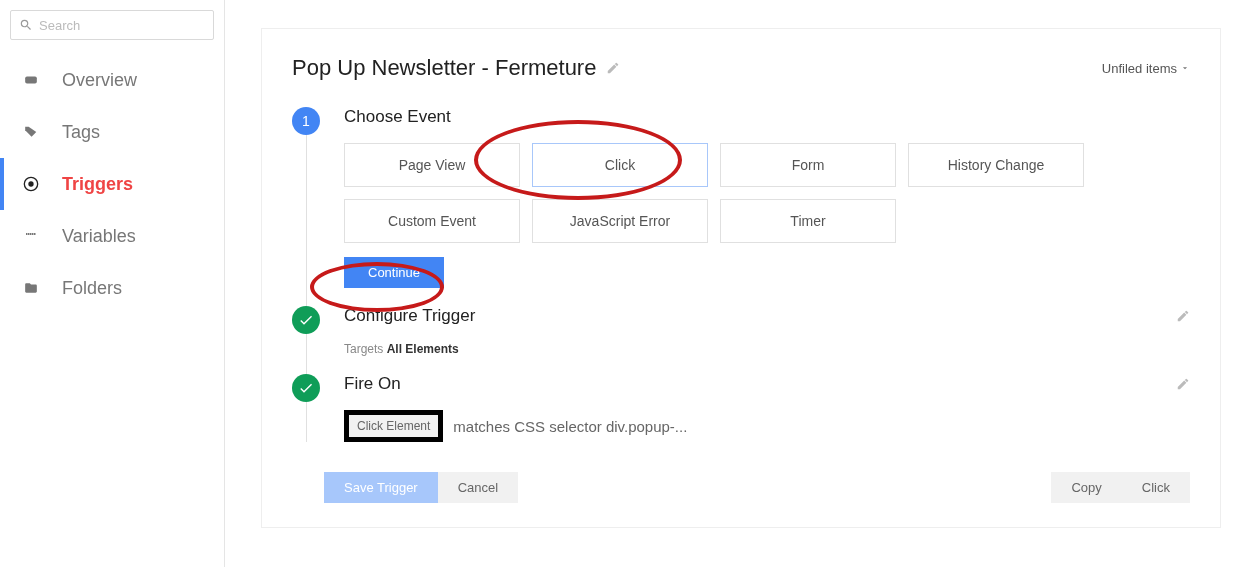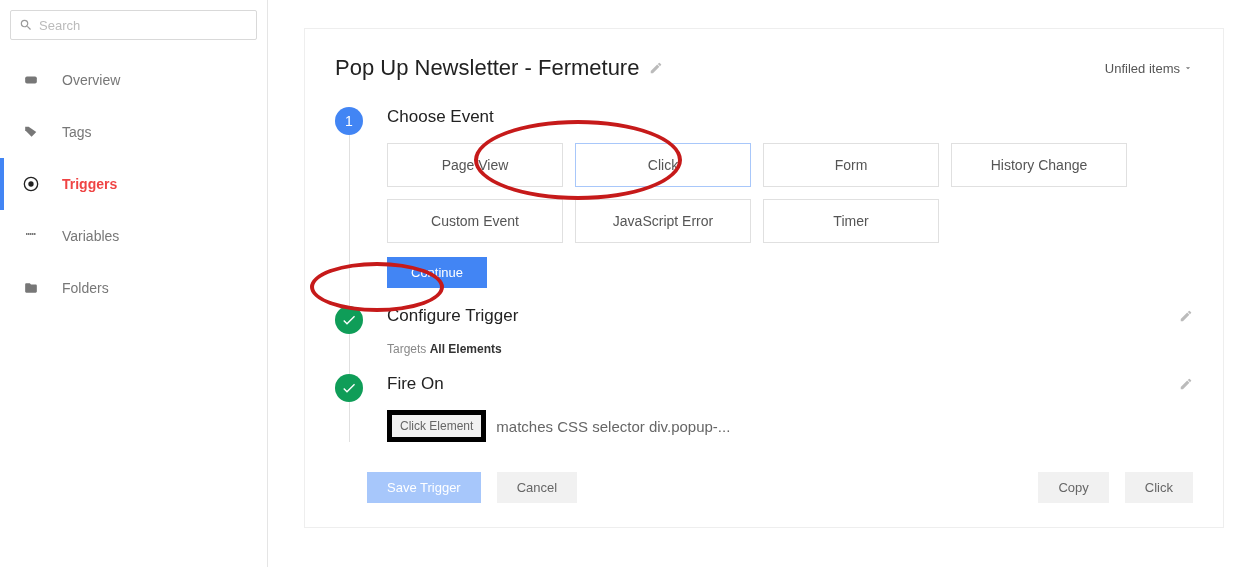--- a/index.html
+++ b/index.html
@@ -1,25 +1,25 @@
 <!DOCTYPE html>
 <html><head>
 <meta charset="utf-8">
 <style>
 *{box-sizing:border-box;margin:0;padding:0;font-family:Arial,Helvetica,sans-serif}
 body{background:#fff;width:1244px;height:567px;position:relative;overflow:hidden}
 .app{display:flex;height:100%}
-.sidebar{width:268px;border-right:1px solid #e5e5e5;padding:10px 0;background:#fff}
+.sidebar{width:225px;border-right:1px solid #e5e5e5;padding:10px 0;background:#fff}
 .search-wrap{padding:0 10px 14px}
 .search-box{display:flex;align-items:center;border:1px solid #d9d9d9;border-radius:2px;height:30px;padding:0 8px}
 .search-box svg{width:14px;height:14px;fill:#999;flex-shrink:0}
 .search-box input{border:none;outline:none;font-size:13px;color:#555;width:100%;padding-left:6px;background:transparent}
 .search-box input::placeholder{color:#bbb}
 .nav{display:flex;flex-direction:column}
-.nav-item{display:flex;align-items:center;height:52px;padding-left:22px;cursor:pointer;font-size:14px;color:#777;position:relative}
+.nav-item{display:flex;align-items:center;height:52px;padding-left:22px;cursor:pointer;font-size:18px;color:#777;position:relative}
 .nav-item .icon{width:18px;height:14px;margin-right:22px;fill:#777;display:flex;align-items:center;justify-content:center}
 .nav-item.active{color:#ef4444;font-weight:600}
 .nav-item.active::before{content:"";position:absolute;left:0;top:0;bottom:0;width:4px;background:#4285f4}
 .nav-item.active .icon{fill:#222}
 .content{flex:1;padding:28px 20px 20px 36px}
 .card{border:1px solid #eee;padding:26px 30px 24px;max-width:960px}
 .title-row{display:flex;align-items:center;justify-content:space-between;margin-bottom:26px}
 .title-left{display:flex;align-items:center;gap:10px}
 .page-title{font-size:22px;font-weight:400;color:#222}
 .edit-pen{fill:#bbb;width:14px;height:14px;cursor:pointer}
@@ -41,21 +41,21 @@
 .continue-btn{background:#4285f4;color:#fff;border:none;font-size:13px;padding:8px 24px;cursor:pointer;position:relative}
 .annot-oval{position:absolute;border:4px solid #c61a1a;border-radius:50%;pointer-events:none;z-index:5}
 .oval-click{left:474px;top:120px;width:208px;height:80px}
 .oval-continue{left:310px;top:262px;width:134px;height:50px}
 .targets-label{font-size:12px;color:#888;margin-top:10px}
 .targets-label b{color:#333;font-weight:600}
 .fire-row{display:flex;align-items:center;gap:10px;margin-top:10px}
 .chip{background:#f1f1f1;border:5px solid #000000;padding:4px 8px;font-size:12px;color:#666}
 .fire-text{font-size:15px;color:#666}
 .footer{display:flex;justify-content:space-between;align-items:center;margin-top:30px;padding-left:32px}
-.footer-left,.footer-right{display:flex;gap:16px}
+.footer-left,.footer-right{display:flex;}
 .btn{border:none;padding:8px 20px;font-size:13px;cursor:pointer}
 .btn-primary{background:#a7c7fb;color:#fff}
 .btn-grey{background:#f1f1f1;color:#666}
 </style>
 </head>
 <body>
 
 <div class="app">
   <div class="sidebar">
     <div class="search-wrap">

